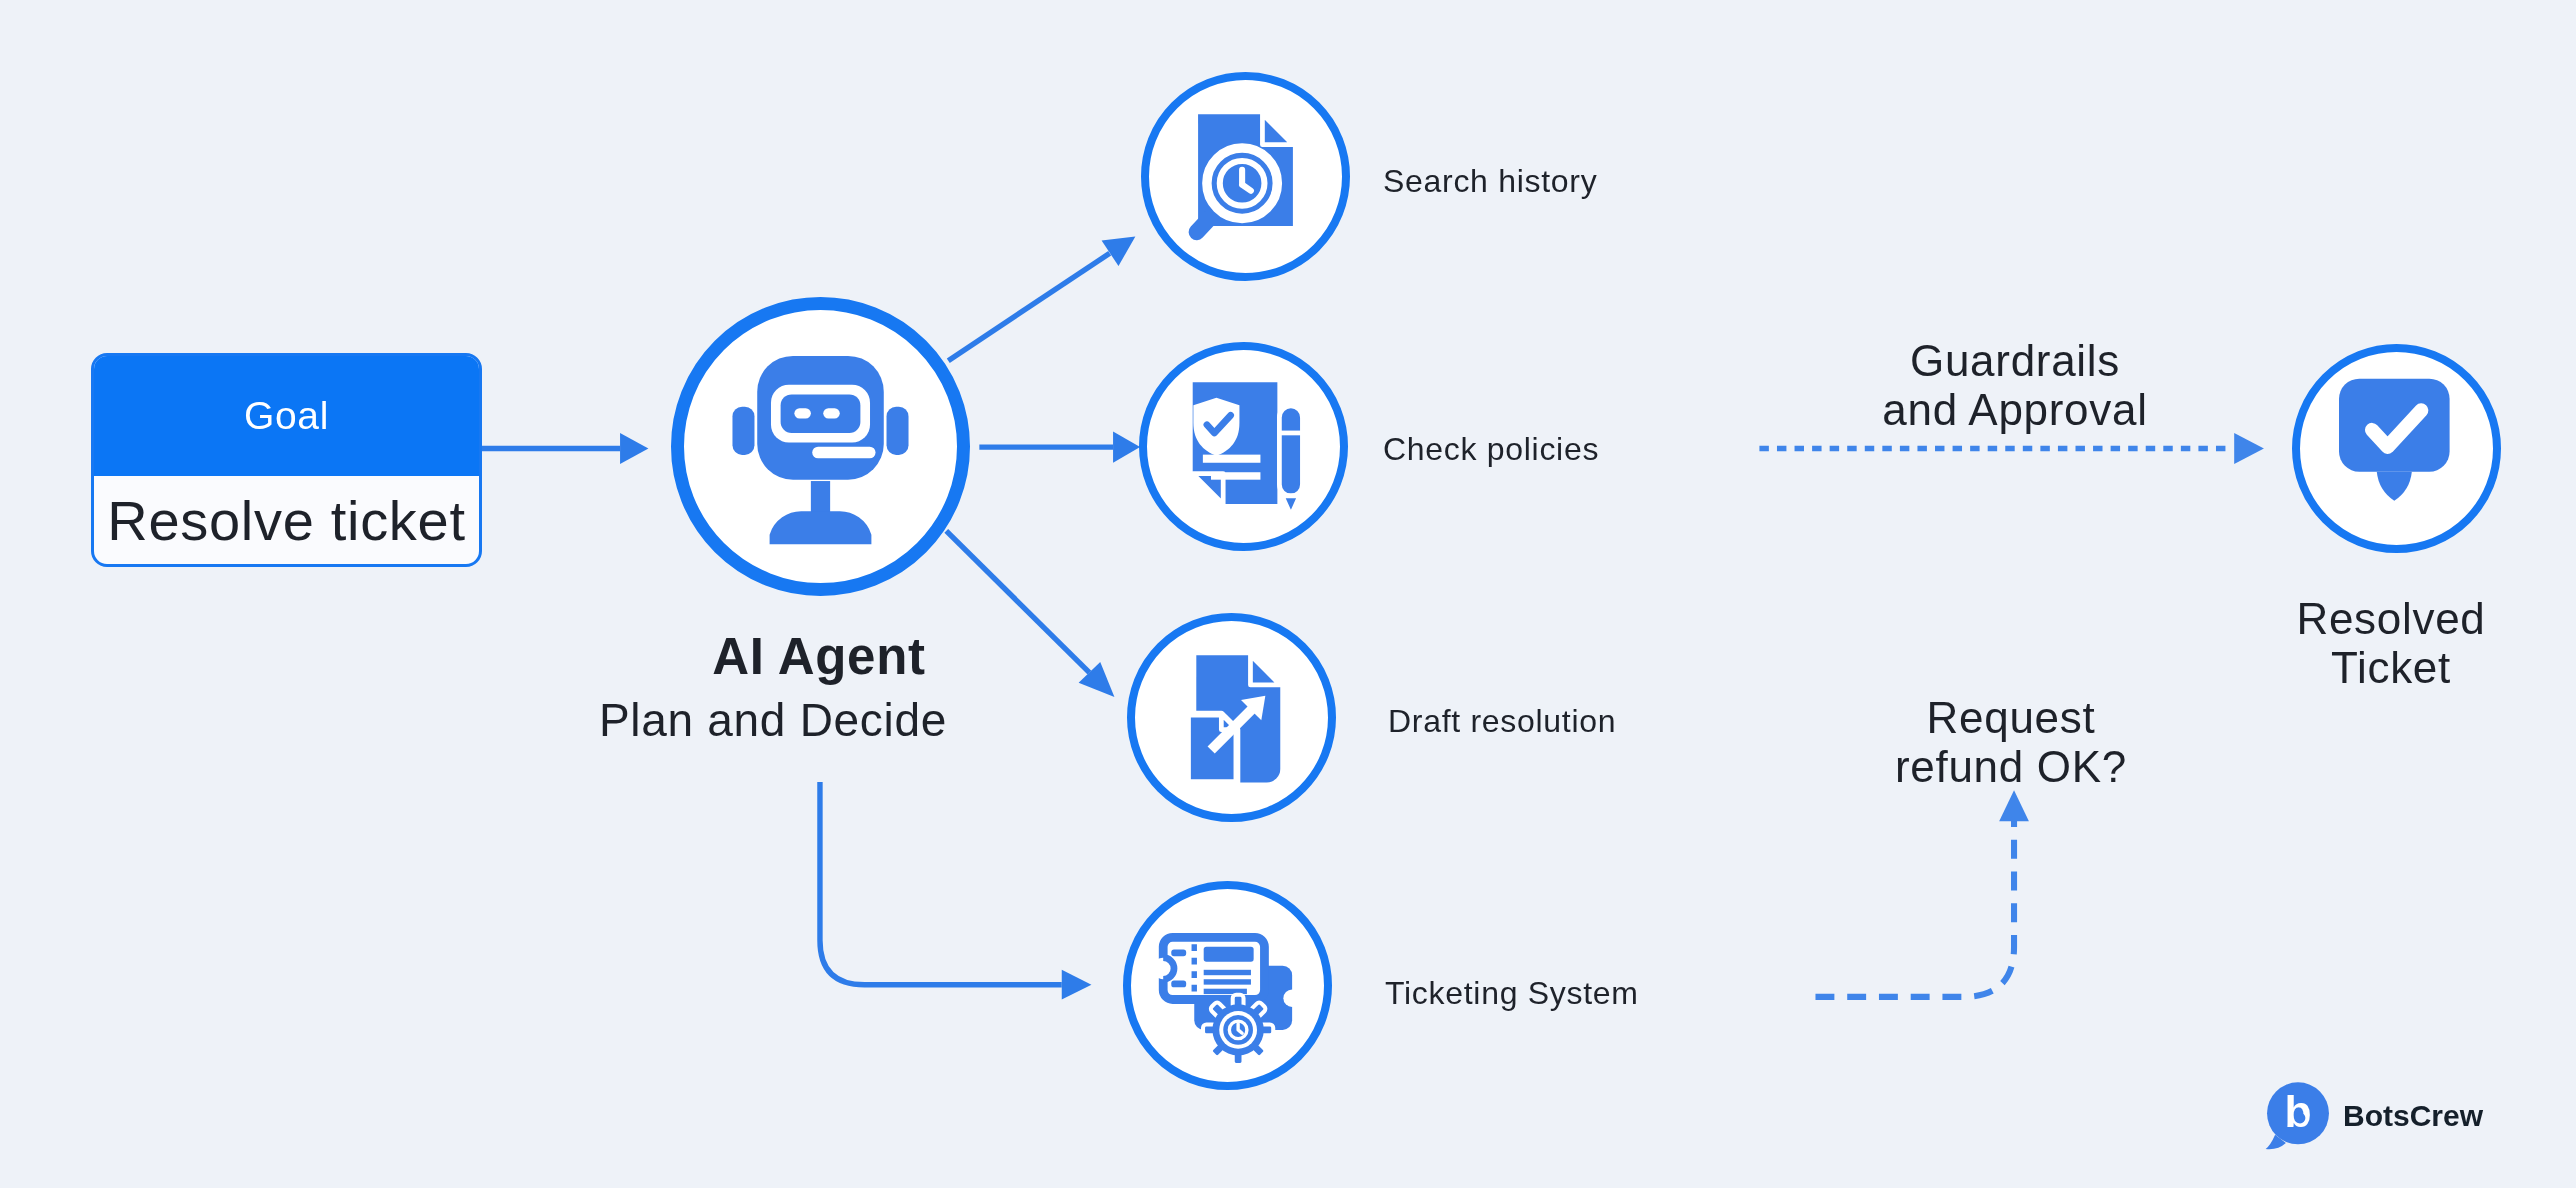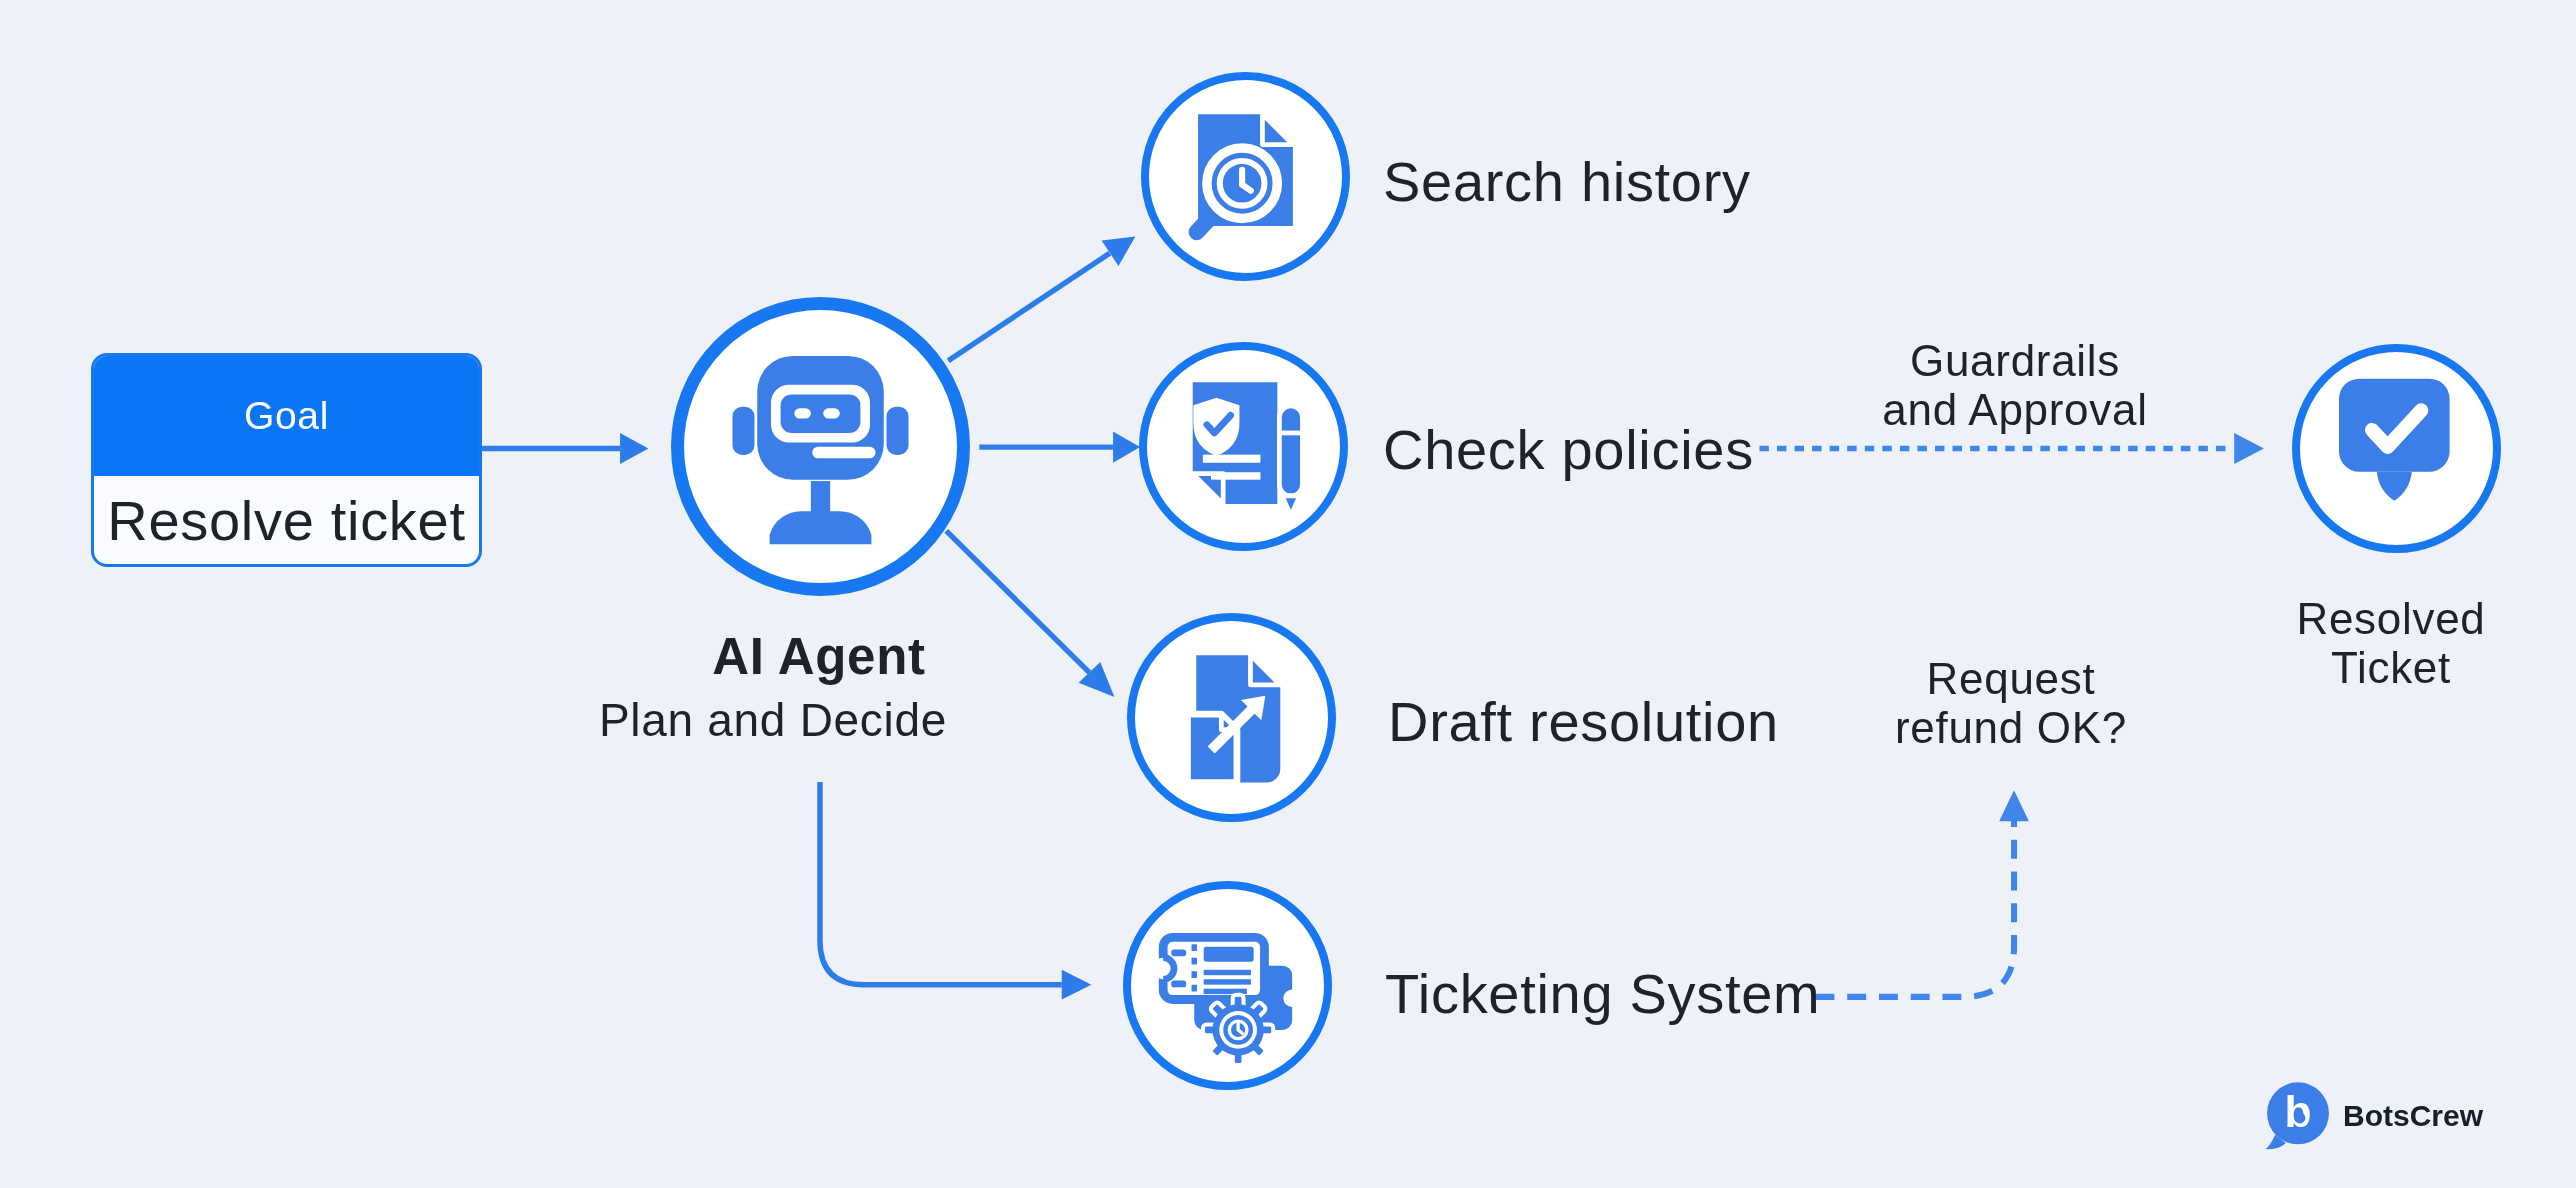--- a/index.html
+++ b/index.html
@@ -7,21 +7,21 @@
     --ink:#1e222a; --card:#fafbfe; --dotted:#3f85ea; --brand-ink:#15202b;
   }
   *{box-sizing:border-box;}
   html,body{margin:0;padding:0;}
   body{font-family:"Liberation Sans",sans-serif;background:var(--bg);}
   #canvas{position:relative;width:2576px;height:1188px;background:var(--bg);overflow:hidden;}
   #connectors{position:absolute;left:0;top:0;width:2576px;height:1188px;}
 
   .lblC{position:absolute;transform:translate(-50%,-50%);white-space:nowrap;color:var(--ink);letter-spacing:0.7px;margin-top:9px;}
   .lblL{position:absolute;transform:translate(0,-50%);white-space:nowrap;color:var(--ink);letter-spacing:0.7px;}
-  .tool-label{font-size:56px;}
+  .tool-label{font-size:32px;}
   .ann{font-size:44px;text-align:center;line-height:49px;}
 
   
   .goal-box{position:absolute;left:91px;top:353px;width:391px;height:214px;
     border:3.4px solid var(--accent);border-radius:16px;background:var(--card);overflow:hidden;
     display:flex;flex-direction:column;}
   .goal-head{height:120px;background:var(--header);display:flex;align-items:center;justify-content:center;
     color:#ffffff;font-size:39px;font-weight:500;letter-spacing:0.7px;}
   .goal-body{flex:1;display:flex;align-items:center;justify-content:center;
     color:var(--ink);font-size:56px;letter-spacing:0.7px;}
@@ -169,21 +169,21 @@
       </g>
     </svg>
   </div>
   <div class="lblL tool-label" style="left:1385px;top:993px;">Ticketing System</div>
 
   <div class="lblC ann" style="left:2015px;top:376px;">
     <div>Guardrails</div>
     <div>and Approval</div>
   </div>
 
-  <div class="lblC ann" style="left:2011px;top:694px;">
+  <div class="lblC ann" style="left:2011px;top:733px;">
     <div>Request</div>
     <div>refund OK?</div>
   </div>
 
   <div class="node-circle small-circle" style="left:2292px;top:344px;">
     <svg width="122" height="145" viewBox="0 0 180 215">
       <rect class="fillicon" x="4" y="4" width="164" height="138" rx="30"></rect>
       <path class="fillicon" d="M60,142 h52 q-3,28 -26,43 q-23,-15 -26,-43 z"></path>
       <path d="M53,80 l23,25 l50,-54" fill="none" stroke="#ffffff" stroke-width="21" stroke-linecap="round" stroke-linejoin="round"></path>
     </svg>

